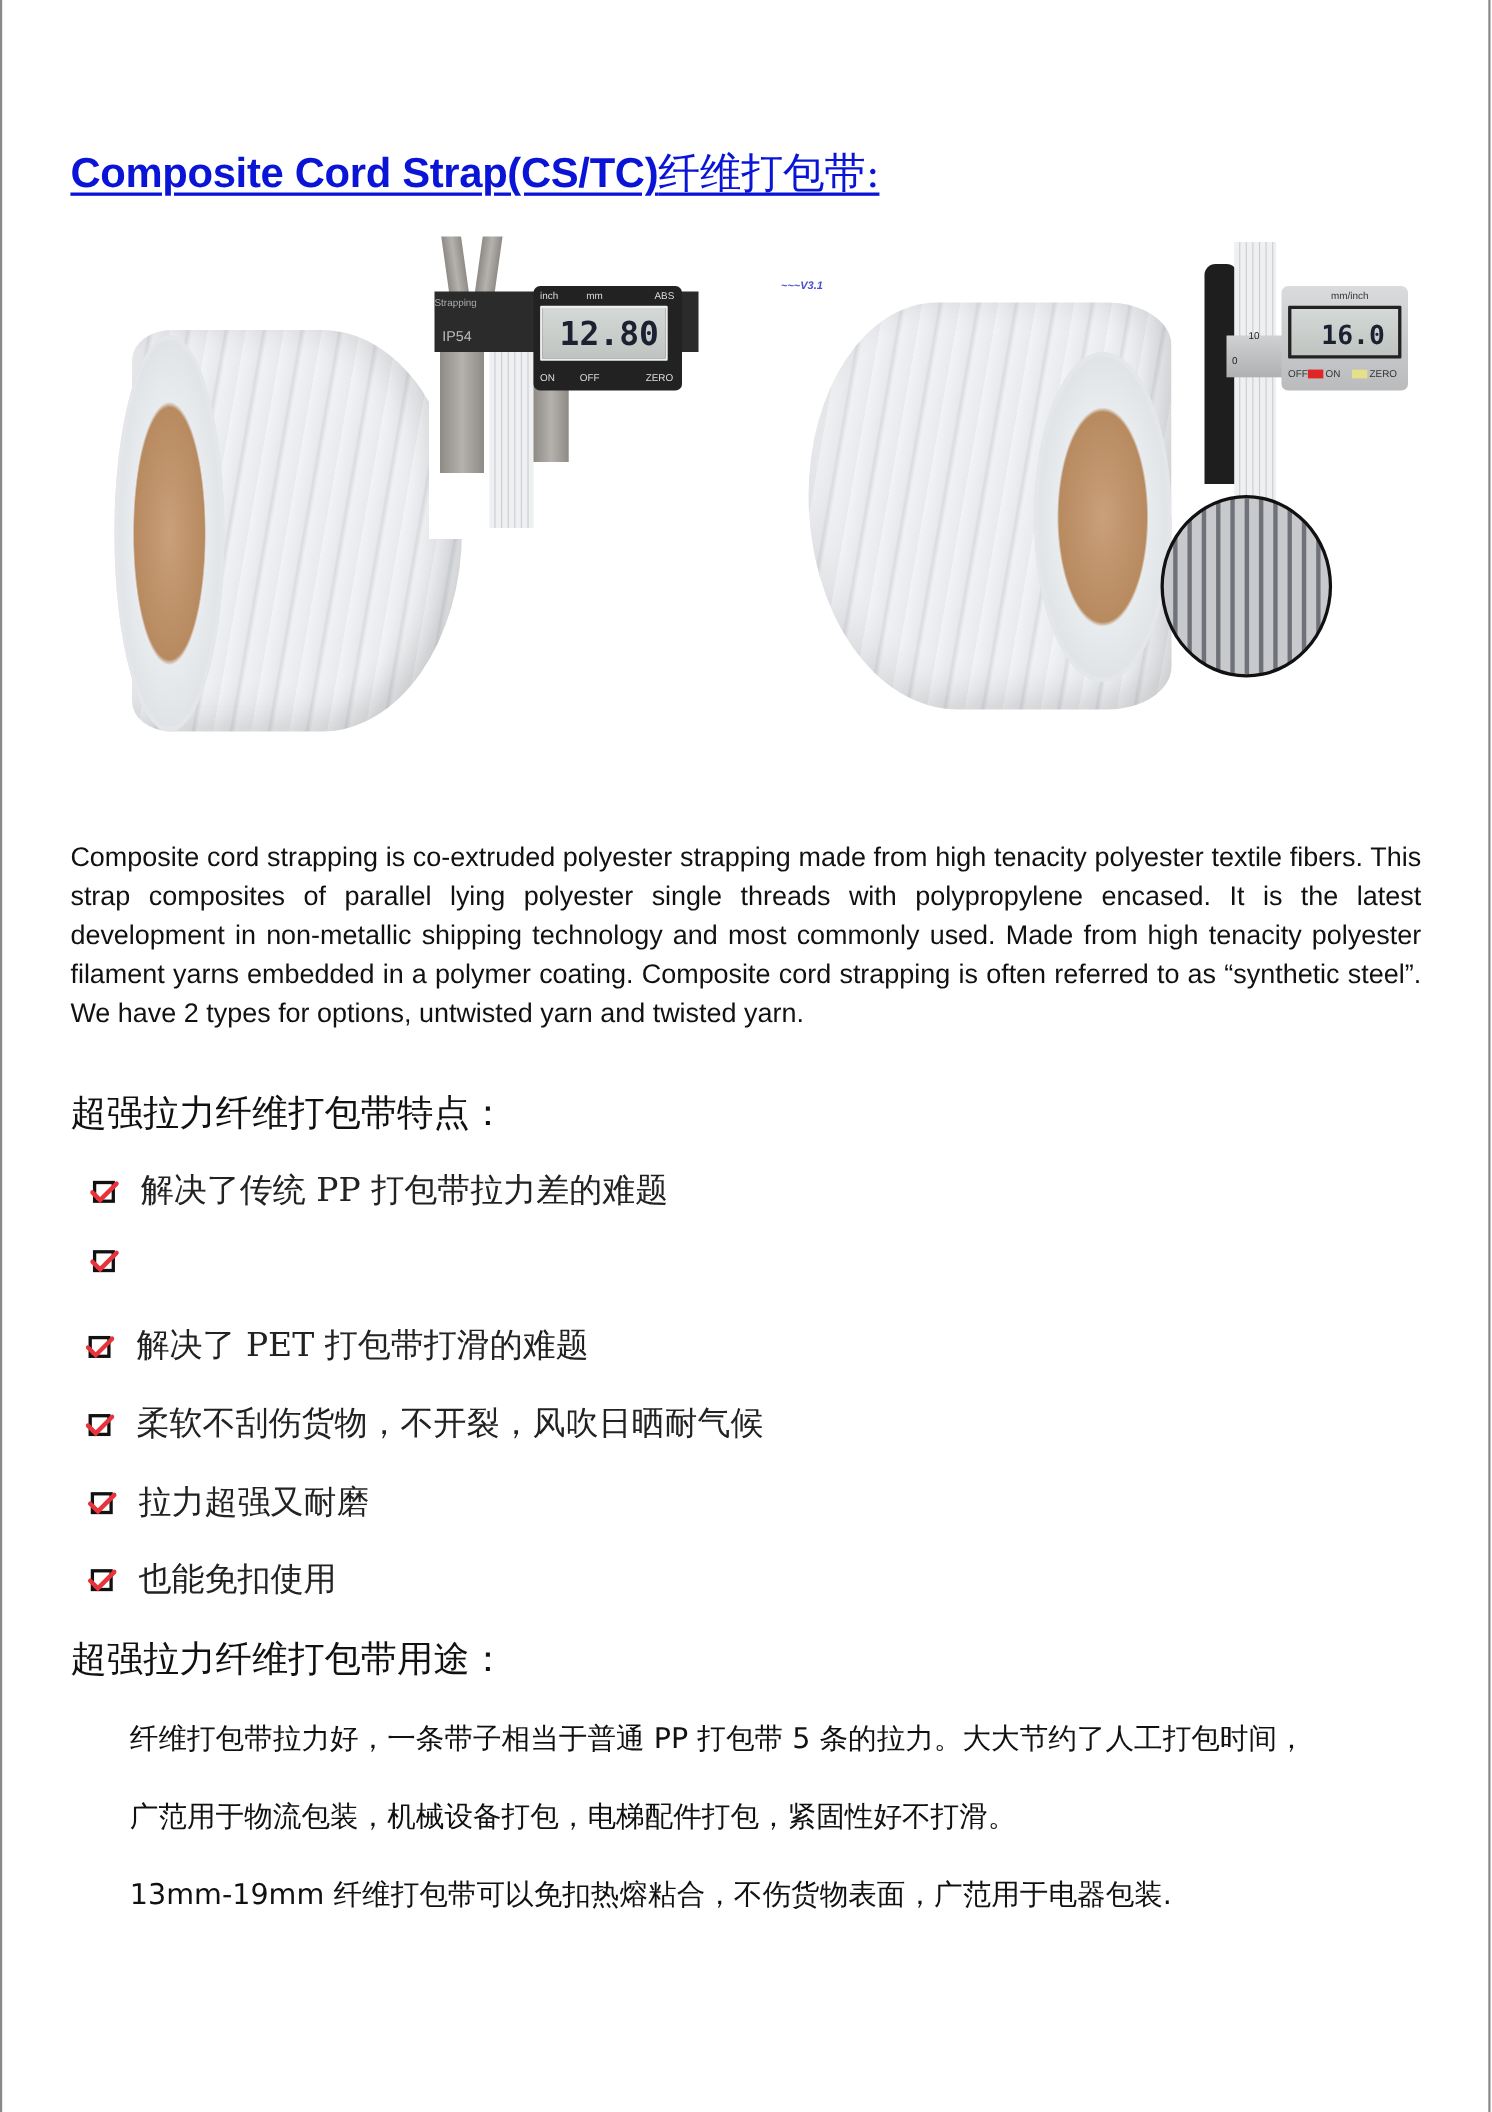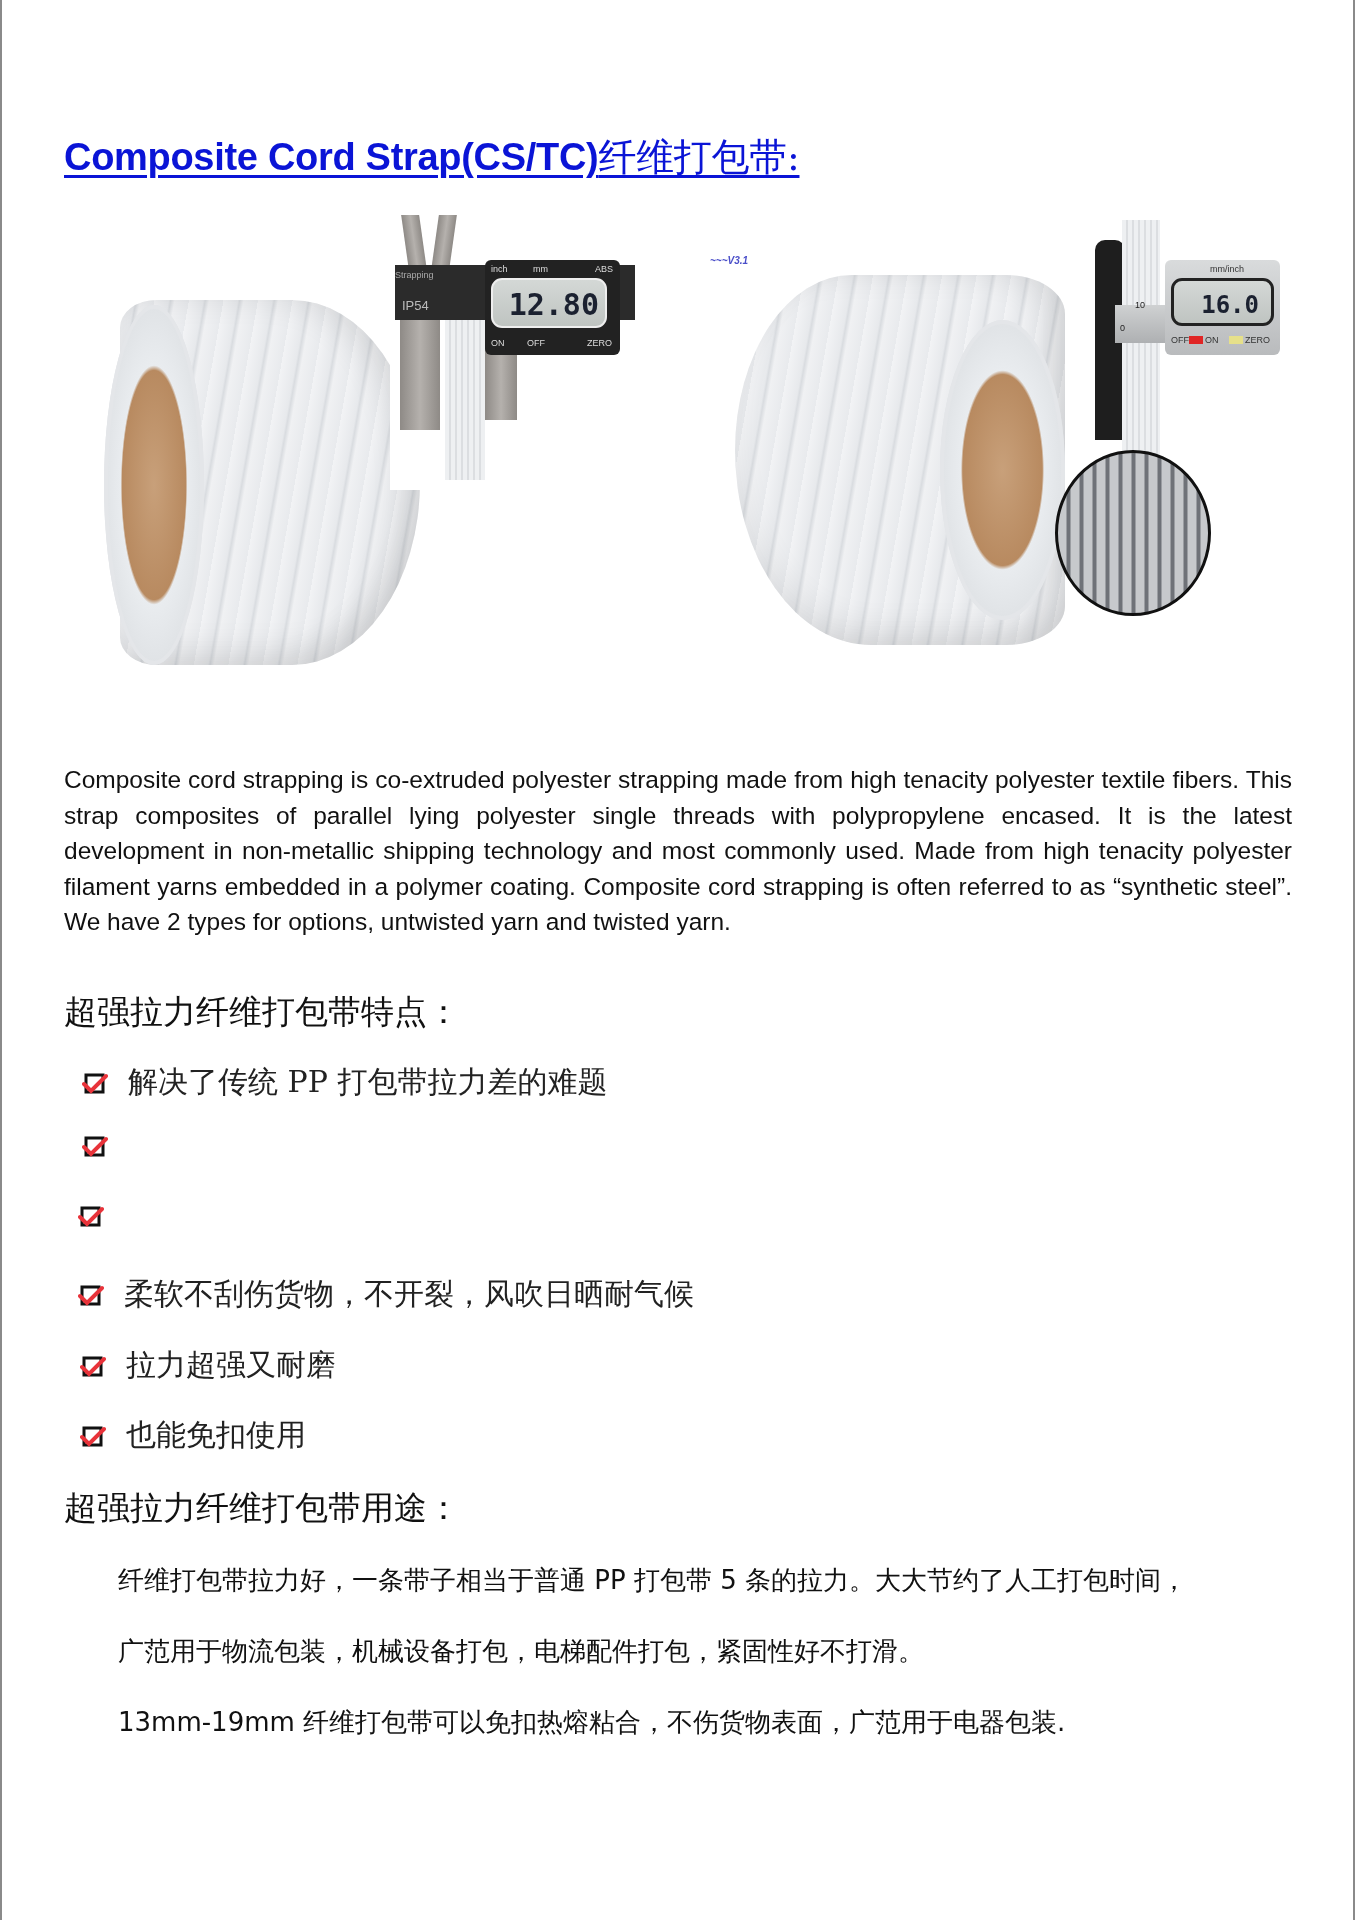--- a/index.html
+++ b/index.html
@@ -29,21 +29,21 @@
   .roll-side {
     position: absolute; border-radius: 50%;
     background: radial-gradient(ellipse at center, #c8a07a 0%, #b88a60 45%, #e9ecef 47%, #e0e3e6 70%, #f4f5f6 100%);
     box-shadow: inset 0 0 0 4px #e4e6e9;
   }
   .caliper-photo { position: absolute; background: #fff; }
   .cal-jaw { position: absolute; background: linear-gradient(90deg,#8e8a86,#b5b1ad,#8e8a86); }
   .cal-bar { position: absolute; background: #2a2a2a; }
   .cal-lcd-wrap { position: absolute; background: #222; border-radius: 6px; }
   .cal-lcd {
-    position: absolute; background: linear-gradient(#d4d8d6,#bfc4c1); border: 2px solid #eee; border-radius: 11px;
+    position: absolute; background: linear-gradient(#d4d8d6,#bfc4c1); border: 2px solid #eee; border-radius: 1px;
     font-family: "DejaVu Sans Mono", monospace; color: #1b2130; font-weight: bold; text-align: right;
   }
   .cal-label { position: absolute; color: #ddd; font-size: 9px; font-family: "Liberation Sans", sans-serif; }
   .strap-piece {
     position: absolute;
     background: repeating-linear-gradient(90deg, #eef0f2 0px, #eef0f2 4px, #c9ccd0 5px, #eef0f2 6px);
   }
   .zoom-circle {
     position: absolute; border-radius: 50%; overflow: hidden; border: 3px solid #111;
     background: repeating-linear-gradient(90deg, #c7c9cc 0px, #c7c9cc 8px, #6f7278 9px, #6f7278 12px, #c7c9cc 13px);
@@ -154,20 +154,21 @@
       </svg>
   </span>
 </div>
 <div class="feature" style="top:1203px; left:78px;">
   <span class="checkbox-icon">
     <svg width="26" height="26" viewBox="0 0 26 26">
         <rect x="4" y="5" width="17" height="17" fill="#fff" stroke="#111" stroke-width="3"></rect>
         <path d="M2 14 L9 21 L24 6" stroke="#e8333a" stroke-width="4" fill="none" stroke-linecap="round"></path>
       </svg>
   </span>
+  <span>解决了 PET 打包带打滑的难题</span>
 </div>
 <div class="feature" style="top:1274px; left:78px;">
   <span class="checkbox-icon">
     <svg width="26" height="26" viewBox="0 0 26 26">
         <rect x="4" y="5" width="17" height="17" fill="#fff" stroke="#111" stroke-width="3"></rect>
         <path d="M2 14 L9 21 L24 6" stroke="#e8333a" stroke-width="4" fill="none" stroke-linecap="round"></path>
       </svg>
   </span>
   <span>柔软不刮伤货物，不开裂，风吹日晒耐气候</span>
 </div>

